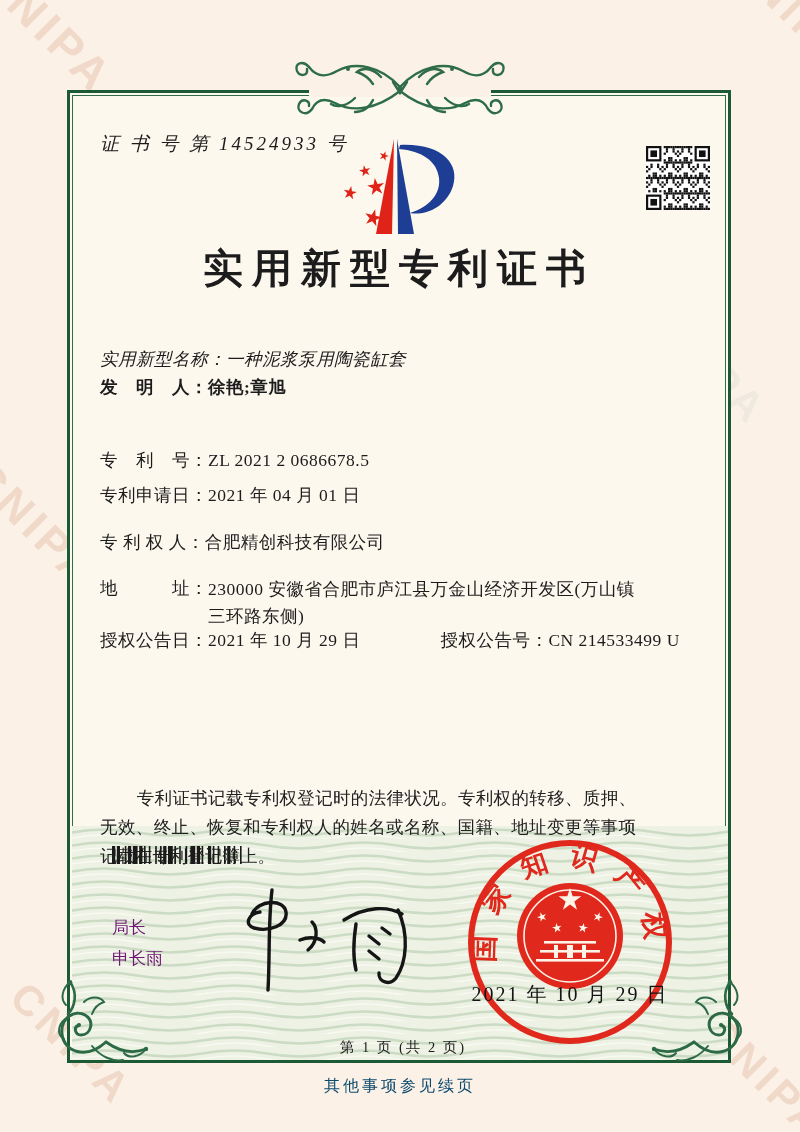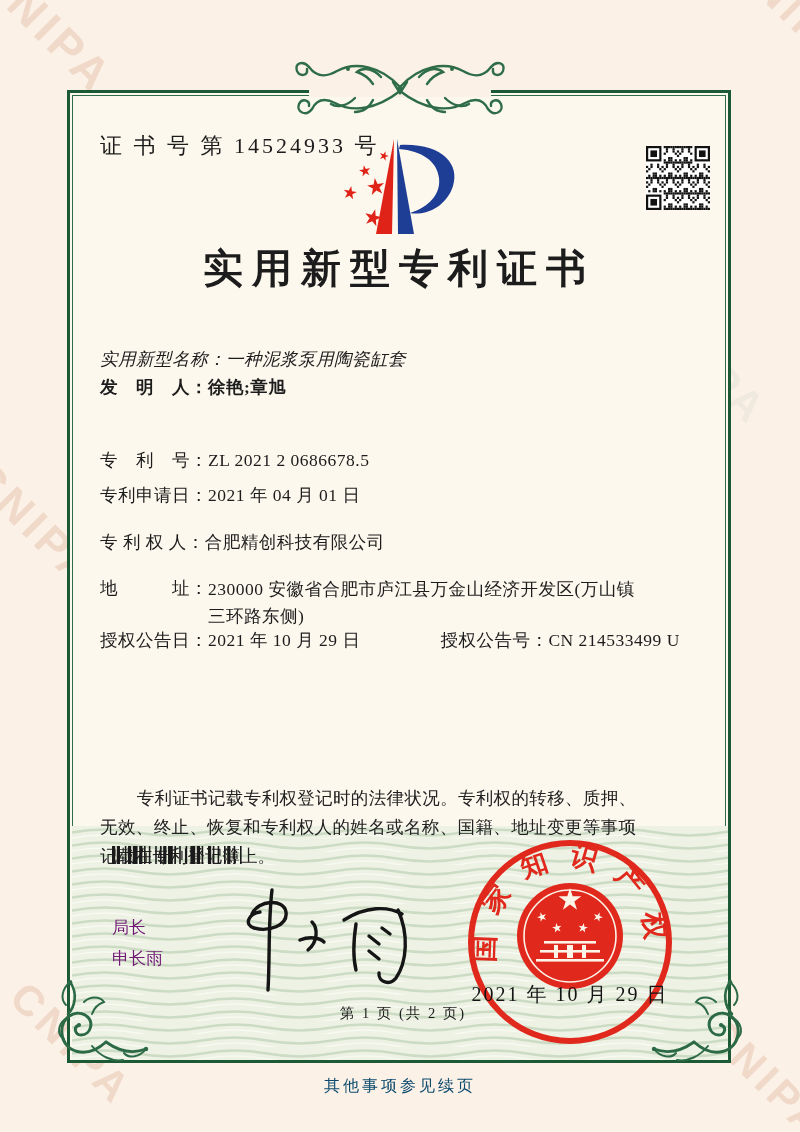--- a/index.html
+++ b/index.html
@@ -11,34 +11,34 @@
   .wm.pink{color:#f0d9c9;}
   .wm.green{color:#dfe9d4;}
   .wm.grey{color:#efe9df;}
   
   .frame{position:absolute;left:67px;top:90px;width:664px;height:973px;
          border:3px solid #1c5a36;background:#fdf8ee;box-sizing:border-box;}
   .frame-inner{position:absolute;left:2px;top:2px;right:2px;bottom:2px;border:1px solid #2f6d49;}
   .waveband{position:absolute;left:72px;top:826px;width:656px;height:234px;}
   .orn{position:absolute;}
   
-  .cert-no{position:absolute;left:100px;top:131px;font-size:22px;letter-spacing:3px;}
+  .cert-no{position:absolute;left:100px;top:131px;font-size:19px;letter-spacing:3px;font-style:italic;}
   .title{position:absolute;left:67px;width:664px;top:241px;text-align:center;
          font-size:40px;font-weight:bold;letter-spacing:9px;}
   .row{position:absolute;left:100px;font-size:17.5px;letter-spacing:0.5px;white-space:nowrap;}
   .row .lab{display:inline-block;}
   .addr-row{white-space:normal;display:flex;}
   .addr-row .lab{flex:0 0 auto;}
   .addr-row .val{width:442px;line-height:27px;}
   .pair2{margin-left:80px;}
   .para{position:absolute;left:100px;width:536px;font-size:17.5px;line-height:29px;
         text-align:justify;text-indent:2.1em;color:#222;}
   .signer{position:absolute;left:112px;top:912px;font-size:17px;line-height:31px;
           font-family:"Liberation Sans","DejaVu Sans",sans-serif;color:#701a75;}
-  .page-num{position:absolute;left:67px;width:672px;top:1004px;text-align:center;
+  .page-num{position:absolute;left:67px;width:672px;top:1038px;text-align:center;
             font-size:14.5px;letter-spacing:2px;}
   .cont-note{position:absolute;left:0;width:800px;top:1076px;text-align:center;
              font-size:16px;letter-spacing:3px;color:#0c4a6e;}
   svg{display:block;}
 </style>
 </head>
 <body>
 
 <div class="page">
 

